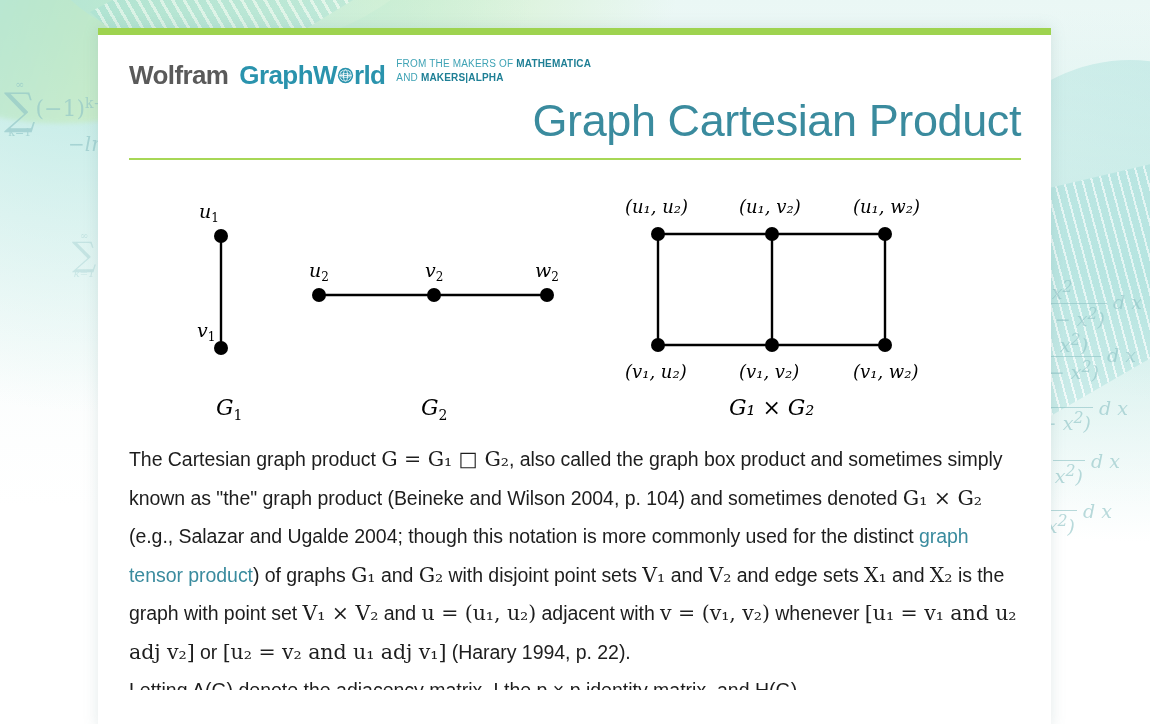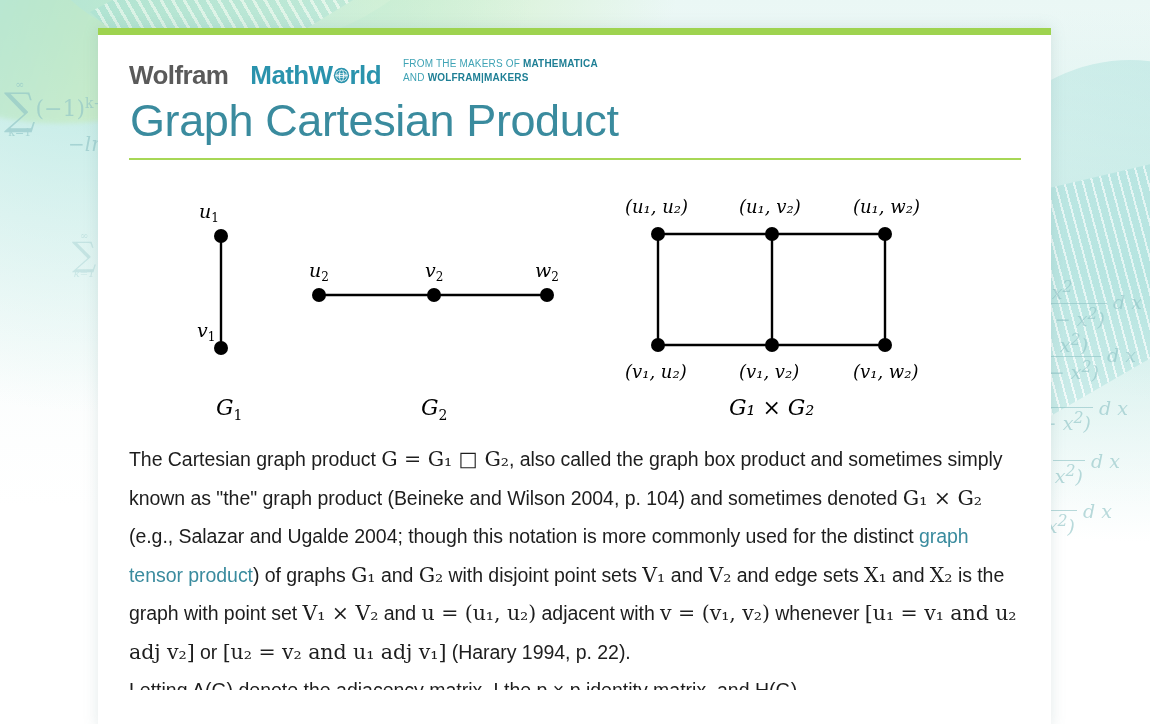--- a/index.html
+++ b/index.html
@@ -88,42 +88,42 @@
     position: absolute;
     left: 98px; top: 28px;
     width: 953px; height: 700px;
     background: #fff;
     box-shadow: 0 0 14px rgba(100,140,140,.18);
   }
   #card-topbar { height: 7px; background: #9ed34f; }
   #card-inner { padding: 22px 30px 0 31px; }
 
   
-  #logo-row { display: flex; align-items: flex-end; gap: 22px; }
+  #logo-row { display: flex; align-items: flex-end; gap: 11px; }
   .logo-wolfram {
     font-size: 26px; font-weight: bold; color: #5a5a5a;
     letter-spacing: -.6px; line-height: 1;
   }
   .logo-math {
     font-size: 26px; font-weight: bold; color: #2a93ad;
     letter-spacing: -.6px; line-height: 1;
     display: inline-flex; align-items: baseline;
   }
   .globe { display:inline-block; width:17px; height:17px; position:relative;
            margin: 0 0px -1px 0px; }
   .logo-tag {
     font-size: 10px; line-height: 1.35; color: #3fa3b5;
     letter-spacing: .18px; padding-bottom: 4px;
   }
   .logo-tag b { color: #1e7f95; }
 
   
   #page-title {
     font-size: 45px; color: #3a8b9e; font-weight: normal;
-    letter-spacing: -.4px; margin: 6px 0 0 1px; line-height: 1.2;
+    letter-spacing: -.4px; margin: 6px 0 0 1px; line-height: 1.2; text-align: right;
   }
   #title-rule { height: 2px; background: #a7d756; margin: 10px 0 0 0; }
 
   
   #figure { position: relative; height: 250px; margin-top: 28px; }
   #figure svg { position:absolute; left:0; top:0; }
 
   
   #body-text {
     margin-top: 2px;
@@ -185,35 +185,35 @@
 </div>
 
 <div id="card">
   <div id="card-topbar"></div>
 
   <div id="card-inner">
 
     <div id="logo-row">
       <span class="logo-wolfram">Wolfram</span>
       <span class="logo-math">
-        <span>Math</span>
+        <span>Graph</span>
           <span>W</span>
           <span class="globe"><svg width="17" height="17" viewBox="0 0 20 20">
               <circle cx="10" cy="10" r="9" fill="#2a93ad"></circle>
               <circle cx="10" cy="10" r="7.2" fill="#ffffff"></circle>
               <circle cx="10" cy="10" r="6.4" fill="#2a93ad"></circle>
               <ellipse cx="10" cy="10" rx="6.4" ry="2.2" fill="none" stroke="#ffffff" stroke-width="1"></ellipse>
               <ellipse cx="10" cy="10" rx="2.4" ry="6.4" fill="none" stroke="#ffffff" stroke-width="1"></ellipse>
               <line x1="3.6" y1="10" x2="16.4" y2="10" stroke="#ffffff" stroke-width="1"></line>
             </svg></span>
           <span>rld</span>
       </span>
       <span class="logo-tag">
         <span><span>FROM THE MAKERS OF </span><b>MATHEMATICA</b></span><br>
-        <span><span>AND </span><b>WOLFRAM|MAKERS</b></span>
+        <span><span>AND </span><b>MAKERS|ALPHA</b></span>
       </span>
     </div>
 
     <h1 id="page-title">Graph Cartesian Product</h1>
     <div id="title-rule"></div>
 
     <div id="figure">
       <svg width="890" height="250" viewBox="0 0 890 250">
 
         <line x1="92" y1="48" x2="92" y2="160" stroke="#000" stroke-width="2.4"></line>

